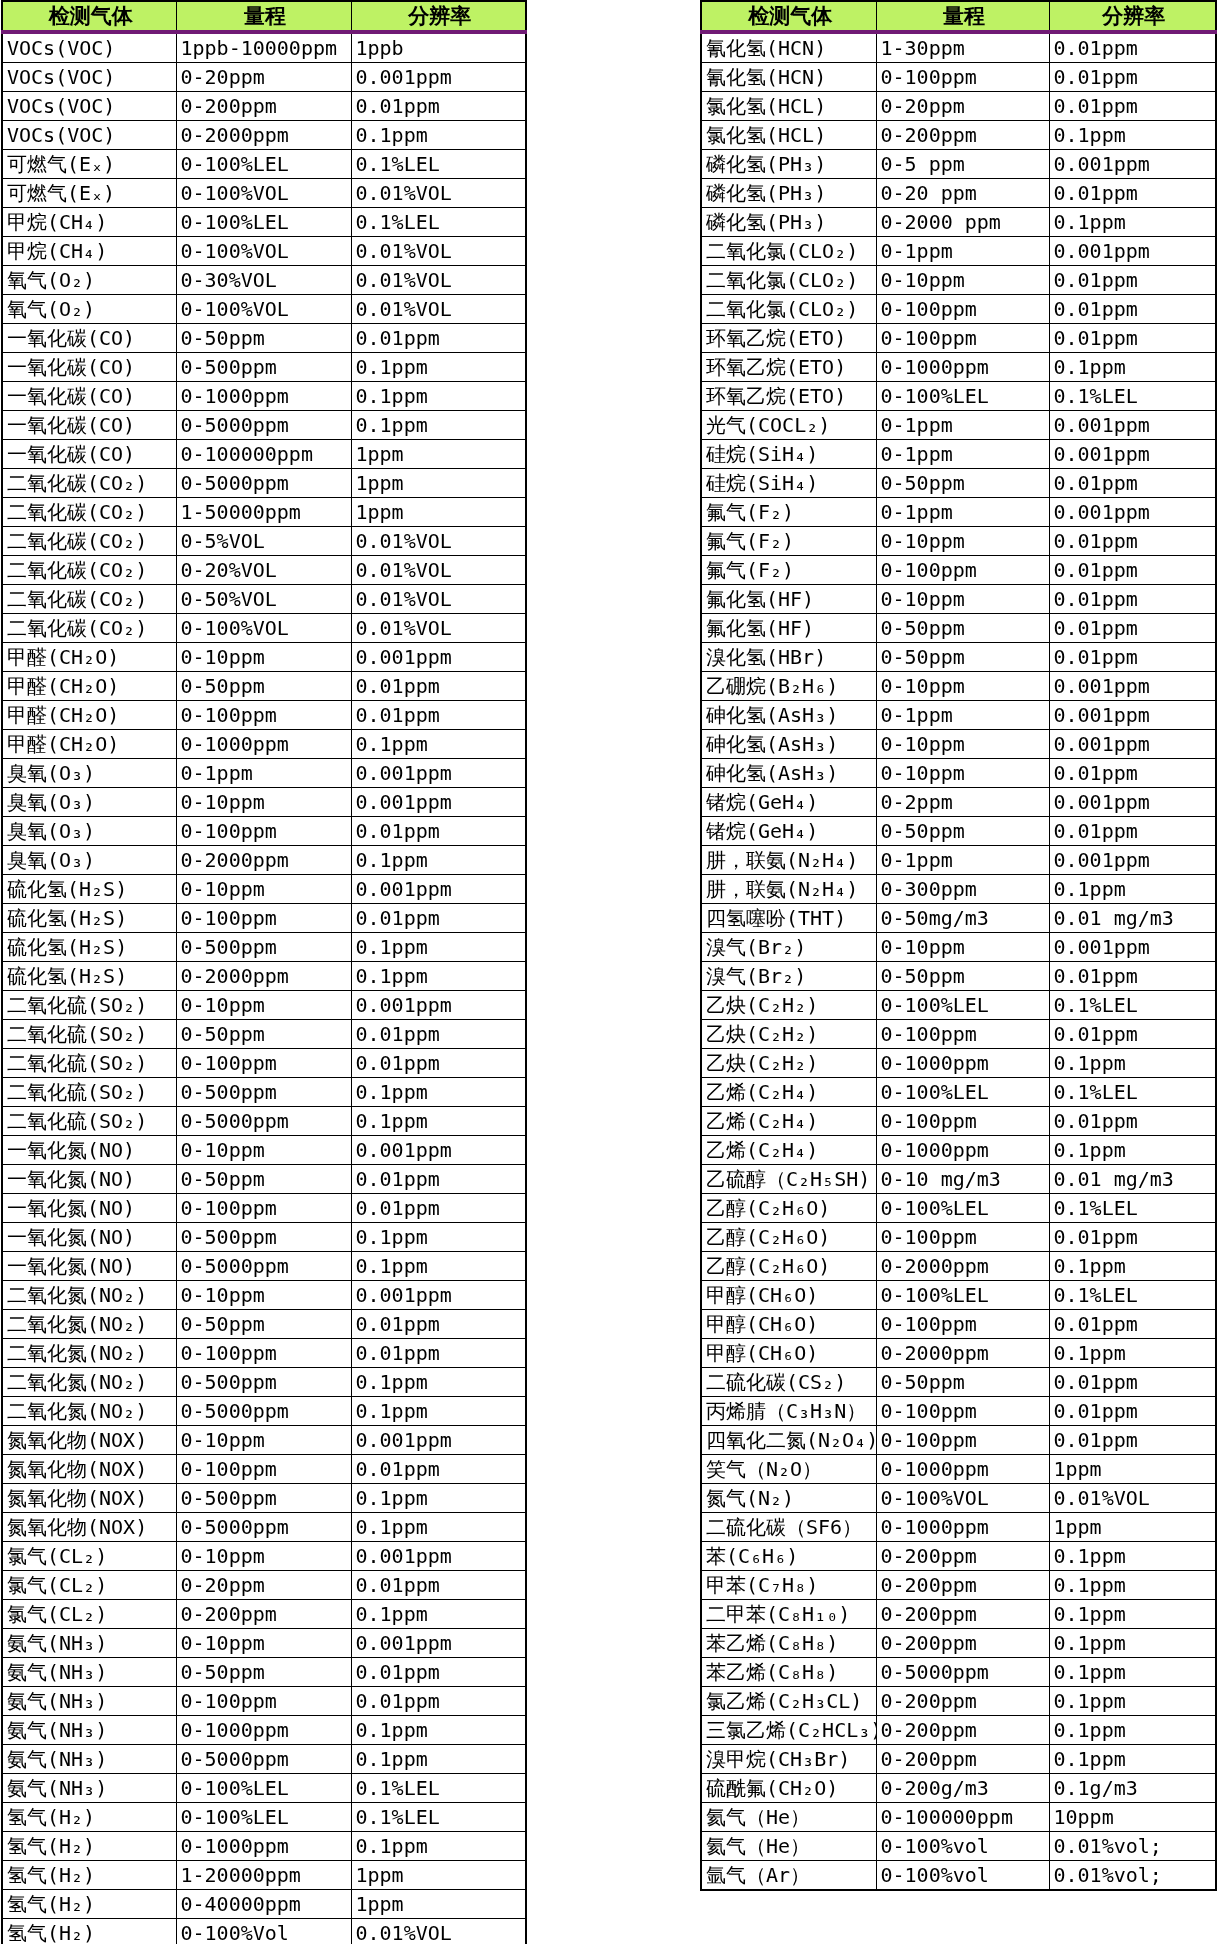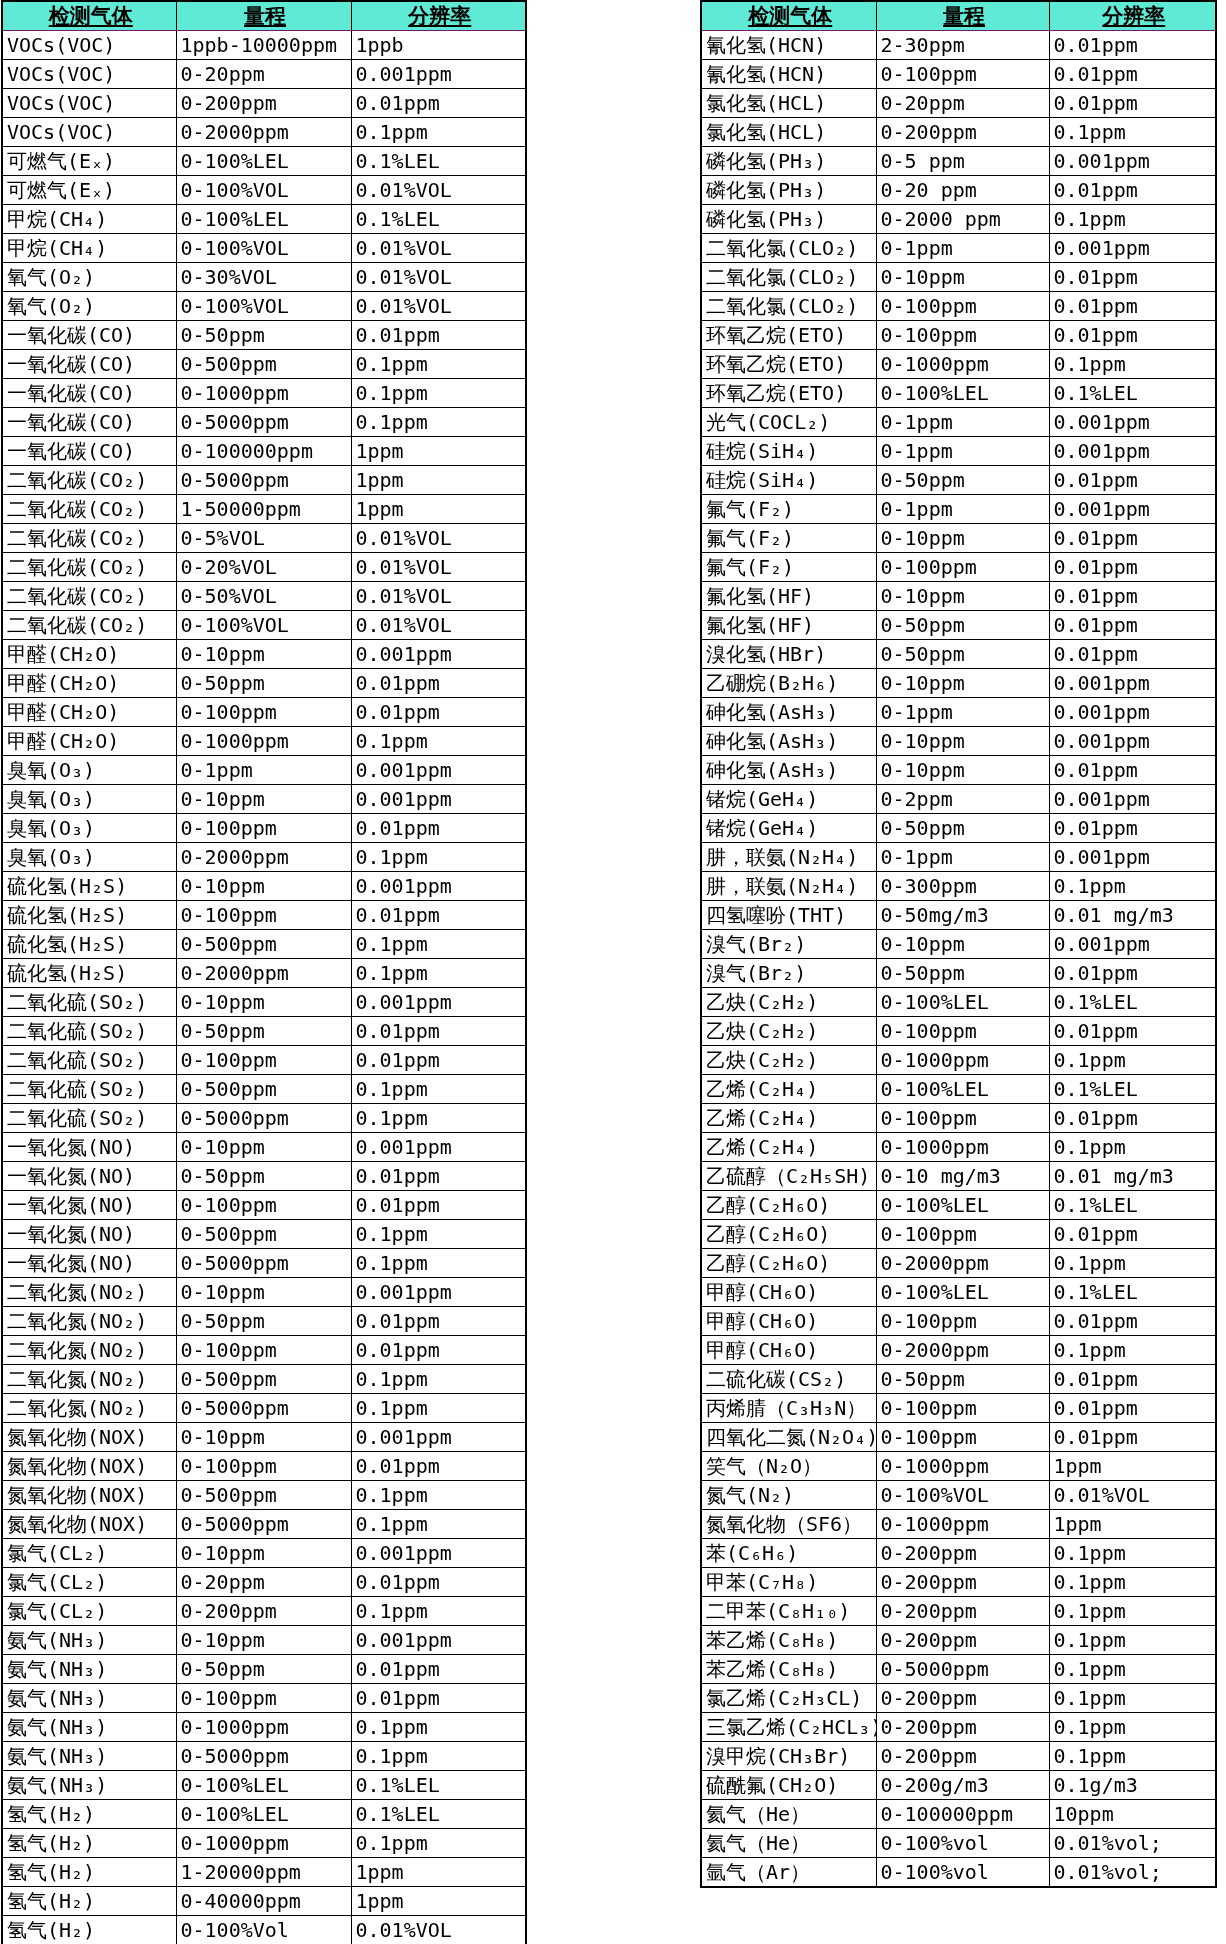--- a/index.html
+++ b/index.html
@@ -19,24 +19,23 @@
   #right-table col.c1{width:175px;} #right-table col.c2{width:173px;} #right-table col.c3{width:167px;}
   th,td{
     border:1px solid #000;
     height:28px;line-height:28px;
     padding:0 1px 0 4px;
     font-size:20px;
     white-space:nowrap;overflow:hidden;
     text-align:left;vertical-align:middle;
   }
   th{
-    background:#5eead4;
+    background:#bef264;
     text-align:center;font-weight:bold;font-size:21px;
-    border-bottom:1px solid #701a75;
-    text-decoration:underline;
+    border-bottom:4px solid #701a75;
   }
 </style>
 </head>
 <body>
 
 <table class="gas-table" id="left-table">
   <colgroup>
       <col class="c1">
       <col class="c2">
       <col class="c3">
@@ -391,21 +390,21 @@
   <thead>
     <tr>
       <th>检测气体</th>
       <th>量程</th>
       <th>分辨率</th>
     </tr>
   </thead>
   <tbody>
       <tr>
         <td>氰化氢(HCN)</td>
-        <td>2-30ppm</td>
+        <td>1-30ppm</td>
         <td>0.01ppm</td>
       </tr>
       <tr>
         <td>氰化氢(HCN)</td>
         <td>0-100ppm</td>
         <td>0.01ppm</td>
       </tr>
       <tr>
         <td>氯化氢(HCL)</td>
         <td>0-20ppm</td>
@@ -645,21 +644,21 @@
         <td>笑气（N₂O）</td>
         <td>0-1000ppm</td>
         <td>1ppm</td>
       </tr>
       <tr>
         <td>氮气(N₂)</td>
         <td>0-100%VOL</td>
         <td>0.01%VOL</td>
       </tr>
       <tr>
-        <td>氮氧化物（SF6）</td>
+        <td>二硫化碳（SF6）</td>
         <td>0-1000ppm</td>
         <td>1ppm</td>
       </tr>
       <tr>
         <td>苯(C₆H₆)</td>
         <td>0-200ppm</td>
         <td>0.1ppm</td>
       </tr>
       <tr>
         <td>甲苯(C₇H₈)</td>

